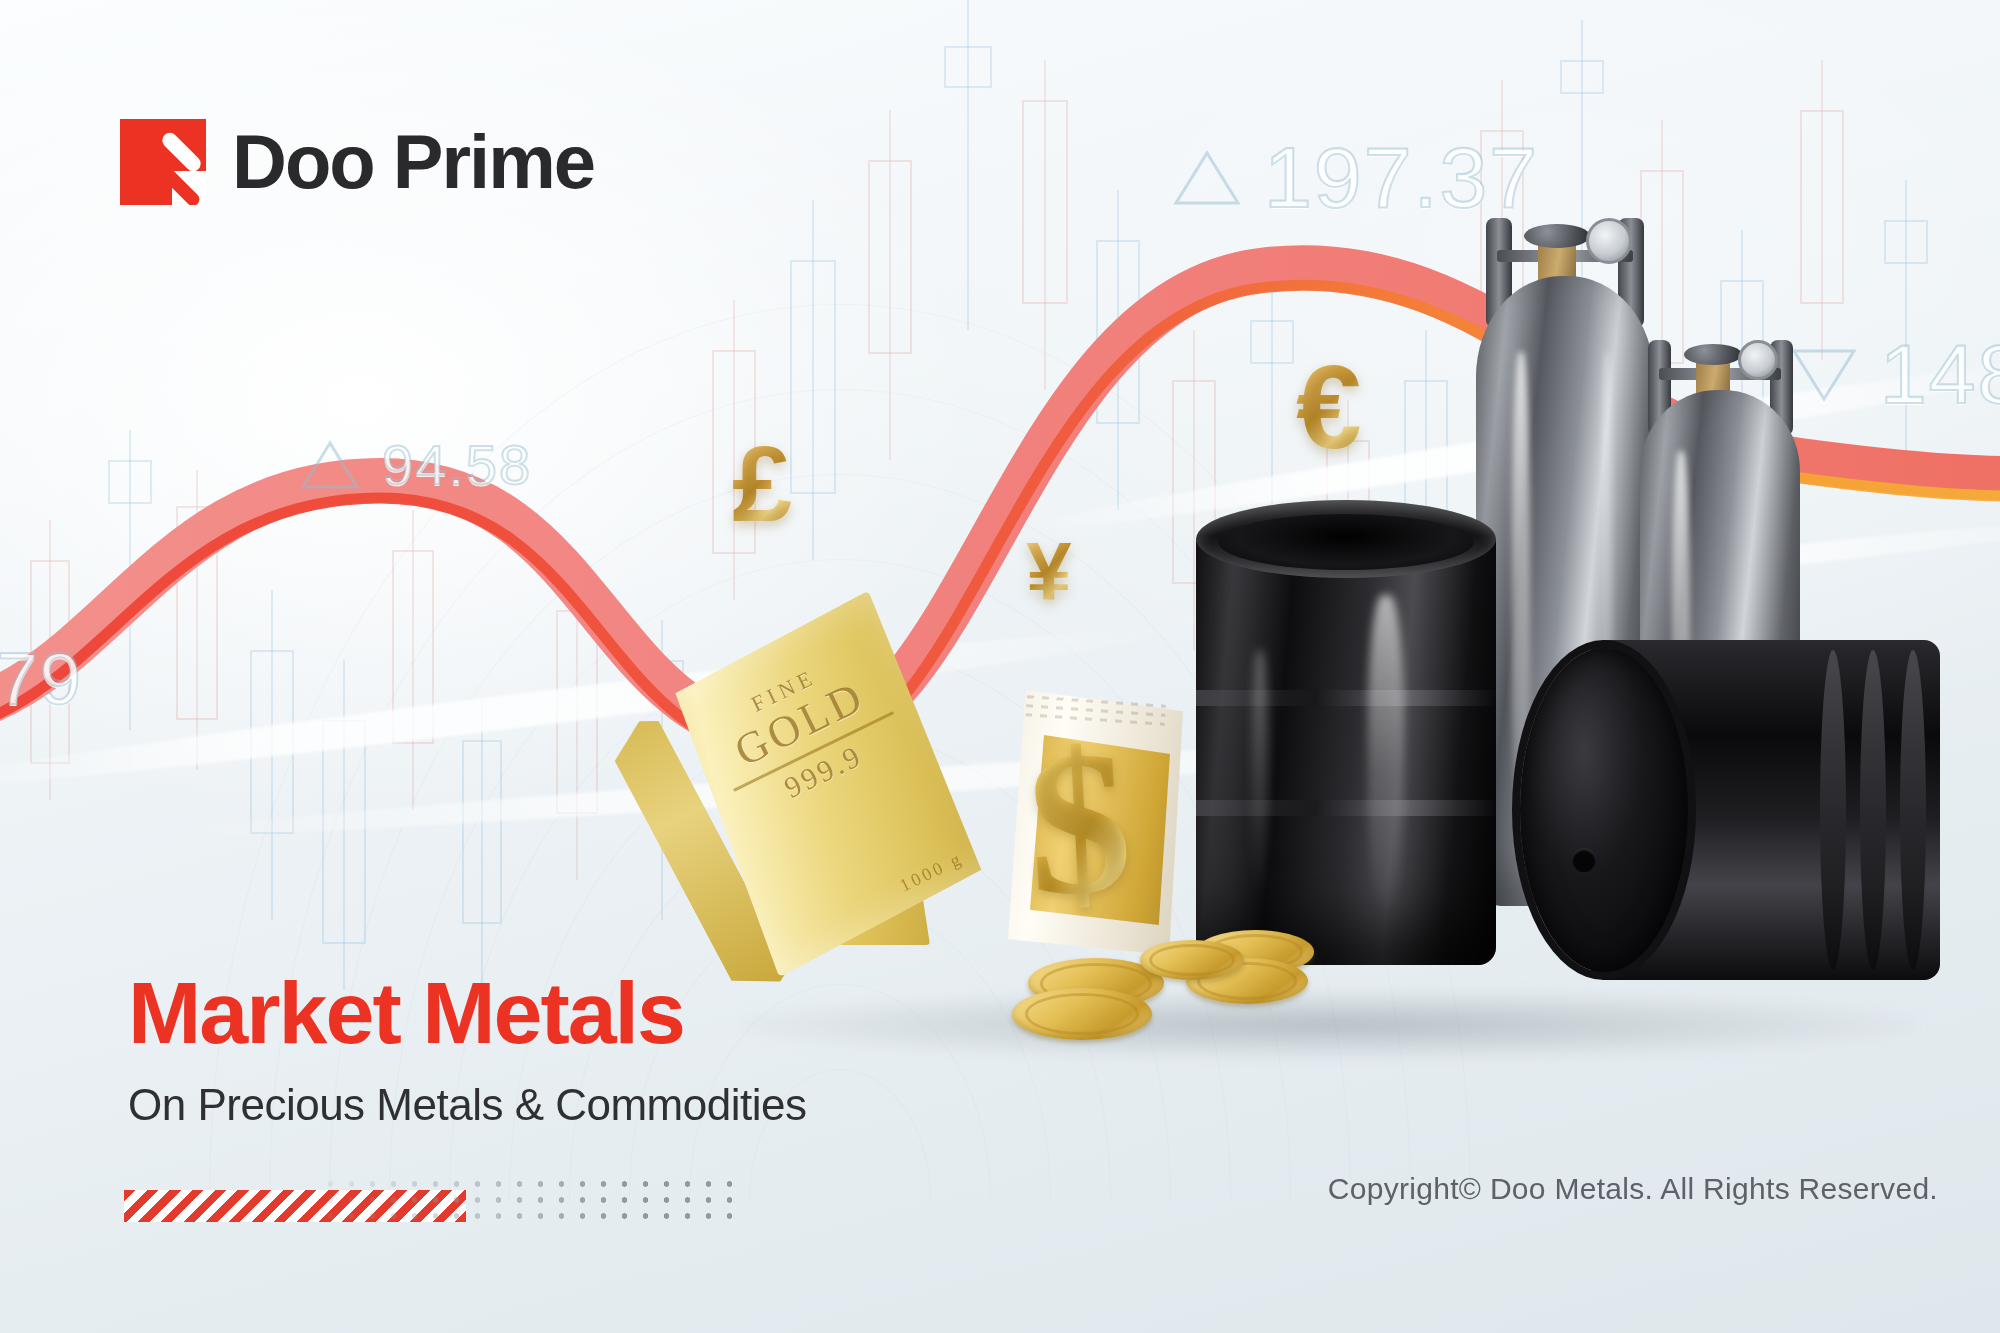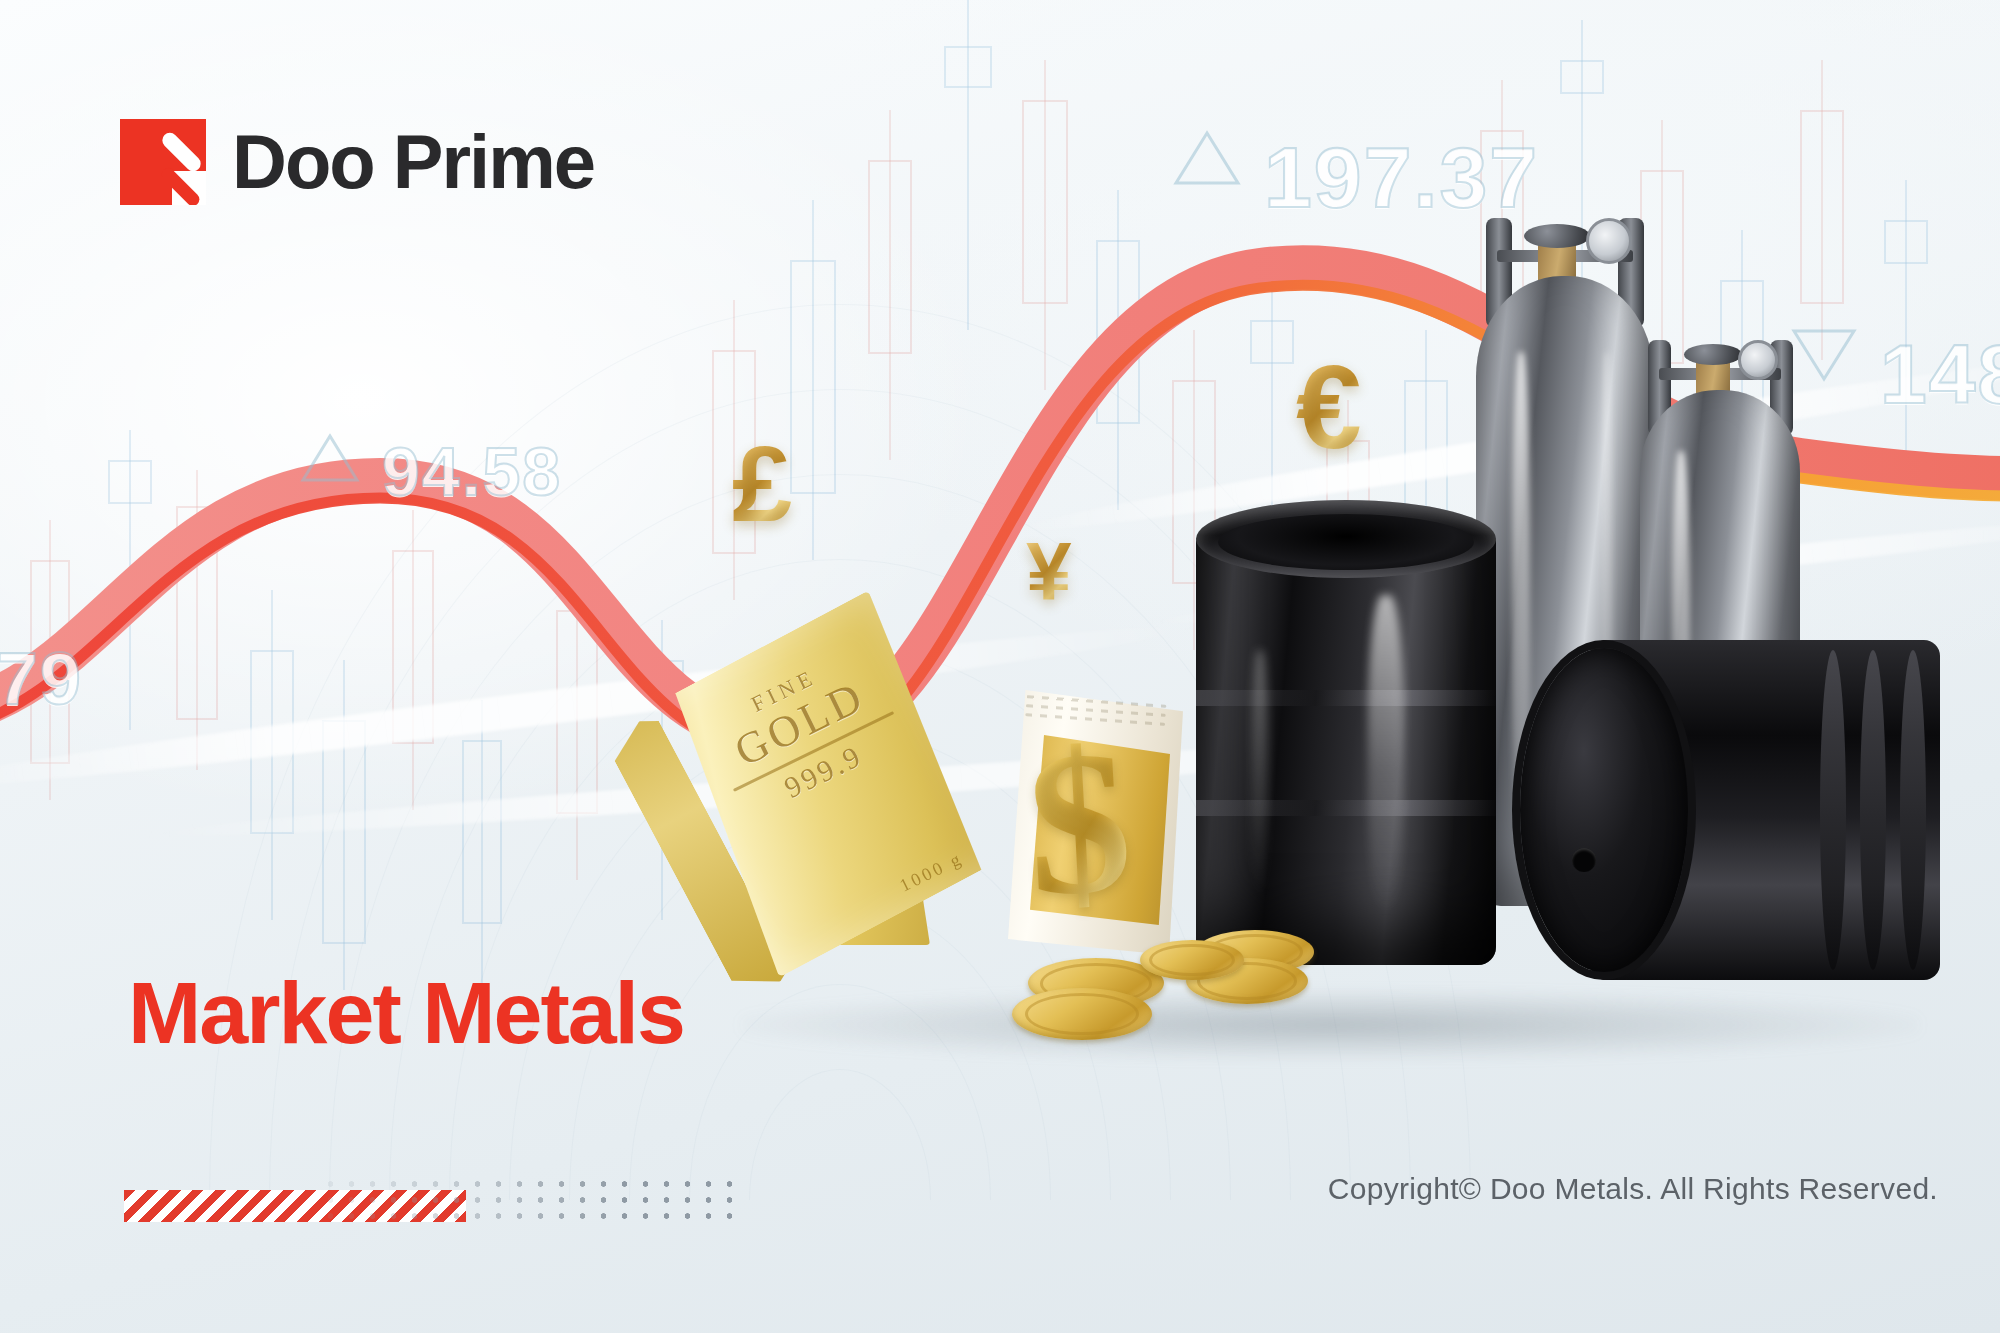--- a/index.html
+++ b/index.html
@@ -53,23 +53,24 @@
     position: absolute;
     background: linear-gradient(90deg, rgba(255,255,255,0) 0%, rgba(255,255,255,.95) 30%, rgba(255,255,255,.9) 65%, rgba(255,255,255,0) 100%);
     filter: blur(1.5px);
     border-radius: 50%;
   }
 
   
   .ticker {
     position: absolute;
     display: flex;
+    align-items: center;
     gap: 22px;
     font-family: "Liberation Sans", sans-serif;
-    font-weight: 700;
+    font-weight: 400;
     letter-spacing: 2px;
     color: transparent;
     -webkit-text-stroke: 2px rgba(150,190,208,.48);
     text-shadow: 0 2px 0 rgba(255,255,255,.85);
     user-select: none;
     white-space: nowrap;
   }
   .tri-out {
     position: relative; width: 60px; height: 52px;
   }
@@ -462,21 +463,21 @@
       </linearGradient>
     </defs>
     <path d="M -60 540 C 140 540, 180 300, 420 300 C 640 300, 640 560, 840 560 C 1010 560, 1060 120, 1300 90 C 1520 62, 1620 250, 1840 280 C 1960 296, 2030 300, 2100 298" fill="none" stroke="url(#wgOuter)" stroke-width="44" stroke-linecap="round"></path>
     <path d="M -60 556 C 140 556, 180 318, 420 318 C 640 318, 640 578, 840 578 C 1010 578, 1060 138, 1300 108 C 1520 80, 1620 268, 1840 298 C 1960 314, 2030 318, 2100 316" fill="none" stroke="url(#wgInner)" stroke-width="11" stroke-linecap="round" opacity=".95"></path>
   </svg>
 
   <div class="ticker" style="left:-26px;top:636px;font-size:74px;">
     <span>.79</span>
   </div>
 
-  <div class="ticker up" style="left:300px;top:432px;font-size:68px;">
+  <div class="ticker up" style="left:300px;top:432px;font-size:56px;">
     <span class="tri-out">
       <svg viewBox="0 0 60 52">
           <polygon points="30,4 57,48 3,48" fill="none" stroke="rgba(150,190,208,.5)" stroke-width="3"></polygon>
         </svg>
     </span>
     <span>94.58</span>
   </div>
 
   <div class="ticker up" style="left:1172px;top:128px;font-size:86px;">
     <span class="tri-out" style="width:70px;height:60px;">
@@ -586,20 +587,21 @@
         <rect x="54" y="44" width="13" height="46" rx="6.5" transform="rotate(-45 60.5 67)" fill="#EC3323"></rect>
         <path d="M52 52 H86 V86 H52 Z" fill="#ffffff"></path>
         <rect x="54" y="44" width="13" height="48" rx="6.5" transform="rotate(-45 60.5 68)" fill="#EC3323"></rect>
       </svg>
     </span>
     <span class="logo-word">Doo Prime</span>
   </div>
 
   <div class="headline">
     <h1>Market Metals</h1>
+    <h2>On Precious Metals &amp; Commodities</h2>
   </div>
 
   <div class="deco">
     <span class="stripes"></span>
     <span class="dots"></span>
   </div>
 
   <div class="copyright">Copyright© Doo Metals. All Rights Reserved.</div>
 </div>
 

